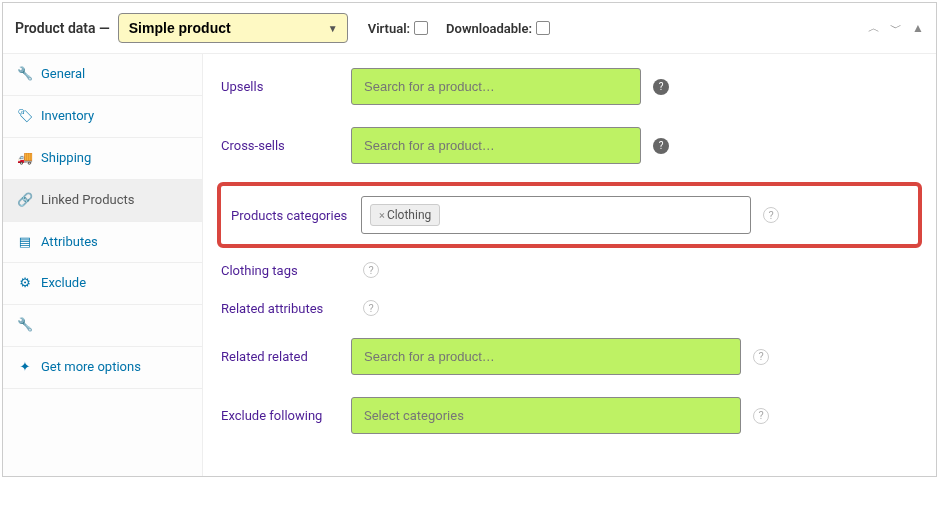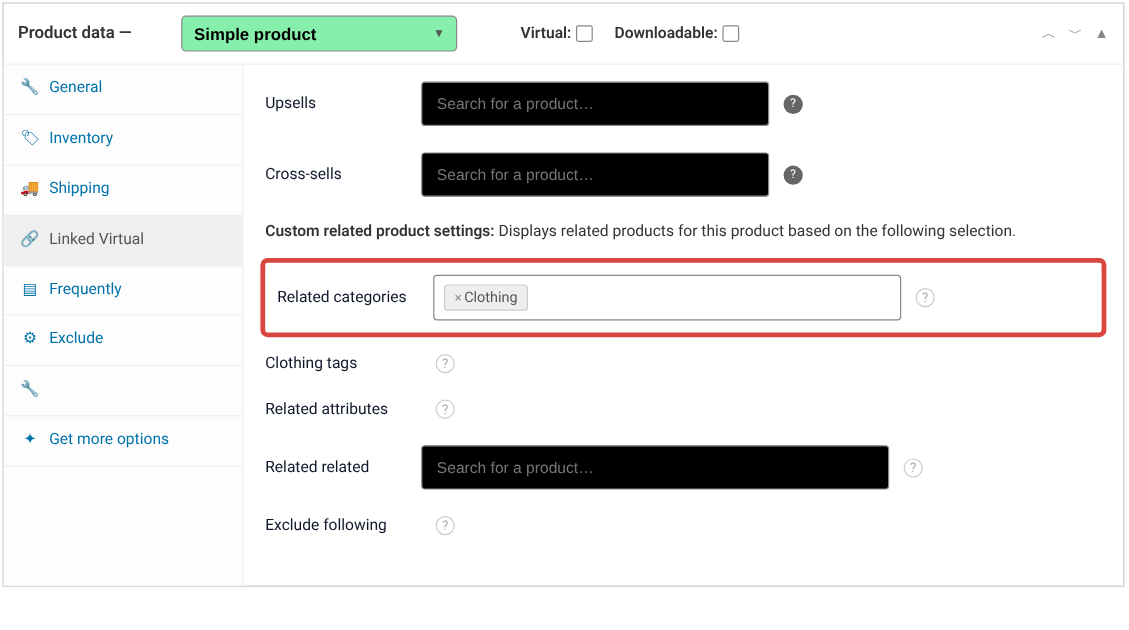--- a/index.html
+++ b/index.html
@@ -1,37 +1,37 @@
 <!DOCTYPE html>
 <html><head>
 <meta charset="utf-8">
 <style>
 * { box-sizing: border-box; margin: 0; padding: 0; }
 body { font-family: -apple-system, BlinkMacSystemFont, "Segoe UI", Roboto, sans-serif; font-size: 13px; color: #333; background: #fff; }
 .panel { border: 1px solid #ccc; width: 935px; margin: 2px; }
-.header { display: flex; align-items: center; padding: 10px 12px; border-bottom: 1px solid #eee; gap: 33px; }
+.header { display: flex; align-items: center; padding: 10px 12px; border-bottom: 1px solid #eee; }
 .header-title { font-weight: 600; font-size: 14px; margin-right: 8px; }
 .select-wrap { position: relative; }
-.type-select { font-weight: 600; font-size: 14px; padding: 6px 36px 6px 10px; border: 1px solid #888; border-radius: 4px; background: #86efac; appearance: none; min-width: 230px; }
+.type-select { font-weight: 600; font-size: 14px; padding: 6px 36px 6px 10px; border: 1px solid #888; border-radius: 4px; background: #fef9c3; appearance: none; min-width: 230px; }
 .select-caret { position: absolute; right: 10px; top: 50%; transform: translateY(-50%); pointer-events: none; font-size: 10px; color: #555; }
 .header-opts { margin-left: 20px; display: flex; align-items: flex-start; gap: 18px; font-size: 13px; }
 .header-opts label { font-weight: 600; display: flex; align-items: center; gap: 4px; }
 .header-opts input[type=checkbox] { width: 14px; height: 14px; border: 1px solid #888; border-radius: 2px; appearance: none; }
 .header-right { margin-left: auto; display: flex; align-items: center; gap: 10px; color: #888; }
 .header-right span { cursor: pointer; font-size: 12px; }
 .body { display: flex; }
 .sidebar { width: 200px; background: #fdfdfd; border-right: 1px solid #eee; }
 .tab { display: flex; align-items: center; gap: 8px; padding: 12px 14px; color: #0073aa; cursor: pointer; border-bottom: 1px solid #eee; font-size: 13px; line-height: 1.3; }
 .tab.active { background: #efefef; color: #555; }
 .tab .ticon { width: 16px; text-align: center; font-size: 13px; flex-shrink: 0; }
 .content { flex: 1; padding: 14px 18px 20px 18px; }
 .row { display: flex; align-items: center; margin-bottom: 22px; }
-.row .lbl { width: 130px; color: #0f172a; }
+.row .lbl { width: 130px; color: #4c1d95; }
 .row .field { width: 290px; }
-.row .field input.txt, .row .field .selbox { width: 100%; padding: 10px 12px; border: 1px solid #888; border-radius: 3px; font-size: 13px; background: #000000; color: #777; }
+.row .field input.txt, .row .field .selbox { width: 100%; padding: 10px 12px; border: 1px solid #888; border-radius: 3px; font-size: 13px; background: #bef264; color: #777; }
 .row .help { margin-left: 12px; width: 16px; height: 16px; border-radius: 50%; background: #666; color: #fff; font-size: 10px; display: flex; align-items: center; justify-content: center; }
 .row .help.light { background: none; color: #aaa; border: 1px solid #ccc; font-size: 11px; }
 .section-hdr { margin: 8px 0 18px 0; font-size: 13px; }
 .section-hdr b { font-weight: 600; }
 .row.wide .field { width: 390px; }
 .tagbox { display: flex; align-items: center; padding: 6px 8px; border: 1px solid #888; border-radius: 3px; min-height: 38px; }
 .tag { background: #eee; border: 1px solid #ccc; border-radius: 3px; padding: 3px 8px; font-size: 12px; color: #555; display: flex; align-items: center; gap: 2px; }
 .tag .x { color: #888; font-size: 11px; cursor: pointer; }
 .highlight { border: 4px solid #d9463f; border-radius: 6px; padding: 10px 10px 6px 10px; margin: -4px -4px 14px -4px; }
 .highlight .row { margin-bottom: 4px; }
@@ -76,25 +76,25 @@
       <div class="tab">
         <span class="ticon">🏷</span>
         <span>Inventory</span>
       </div>
       <div class="tab">
         <span class="ticon">🚚</span>
         <span>Shipping</span>
       </div>
       <div class="tab active">
         <span class="ticon">🔗</span>
-        <span>Linked Virtual</span>
+        <span>Linked Products</span>
       </div>
       <div class="tab">
         <span class="ticon">▤</span>
-        <span>Frequently</span>
+        <span>Attributes</span>
       </div>
       <div class="tab">
         <span class="ticon">⚙</span>
         <span>Exclude</span>
       </div>
       <div class="tab">
         <span class="ticon">🔧</span>
       </div>
       <div class="tab">
         <span class="ticon">✦</span>
@@ -113,27 +113,24 @@
       </div>
 
       <div class="row">
         <div class="lbl">Cross-sells</div>
         <div class="field">
           <input class="txt" type="text" placeholder="Search for a product…" style="">
         </div>
         <div class="help">?</div>
       </div>
 
-      <div class="section-hdr">
-        <b>Custom related product settings:</b><span> Displays related products for this product based on the following selection.</span>
-      </div>
 
       <div class="highlight">
         <div class="row wide">
-          <div class="lbl">Related categories</div>
+          <div class="lbl">Products categories</div>
           <div class="field">
             <div class="tagbox">
               <span class="tag">
                 <span class="x">×</span>
                 <span>Clothing</span>
               </span>
             </div>
           </div>
           <div class="help light">?</div>
         </div>
@@ -152,18 +149,21 @@
       <div class="row wide">
         <div class="lbl">Related related</div>
         <div class="field">
           <input class="txt" style="width: 100%;" type="text" placeholder="Search for a product…">
         </div>
         <div class="help light">?</div>
       </div>
 
       <div class="row wide">
         <div class="lbl">Exclude following</div>
+        <div class="field">
+          <div class="selbox">Select categories</div>
+        </div>
         <div class="help light">?</div>
       </div>
 
     </div>
   </div>
 </div>
 
 </body></html>

